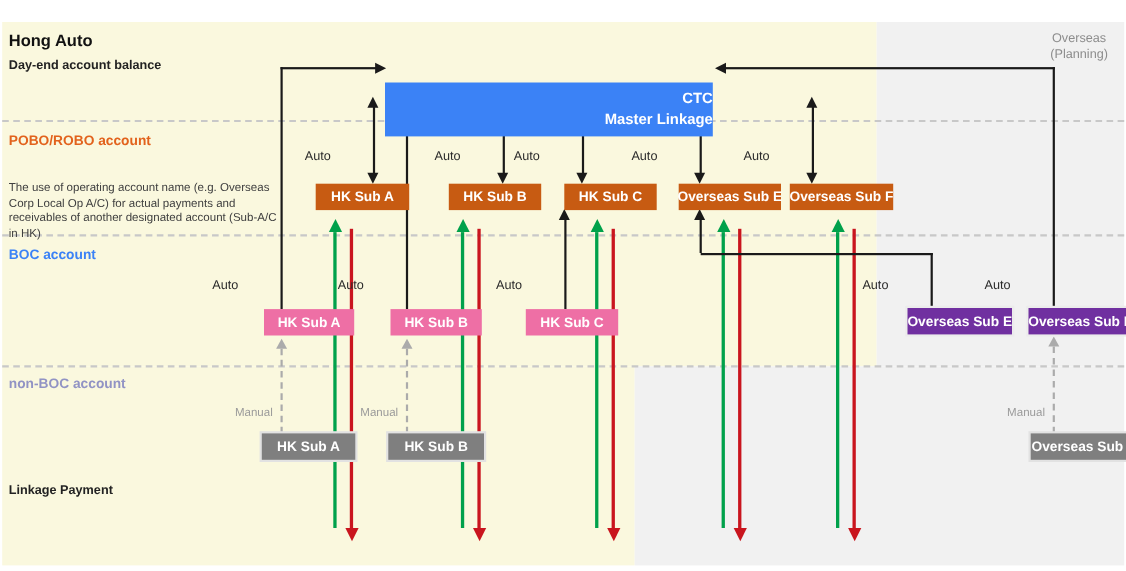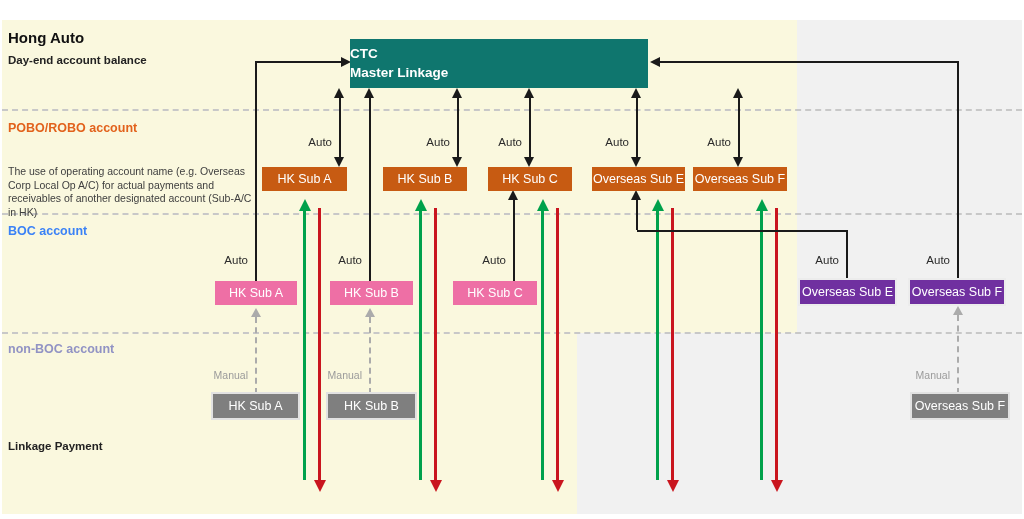--- a/index.html
+++ b/index.html
@@ -6,44 +6,44 @@
   #stage{position:relative;width:1024px;height:519px;overflow:hidden;background:#ffffff;
          font-family:"Liberation Sans",sans-serif;}
   .abs{position:absolute;}
   
   .bg-cream{background:#faf8de;}
   .bg-gray{background:#f1f1f1;}
   
   .sep{position:absolute;left:2px;width:1020px;border-top:2px dashed #c8c8c8;height:0;}
   
   .node{position:absolute;display:flex;align-items:center;justify-content:center;
-        color:#ffffff;font-weight:normal;font-size:12.5px;white-space:nowrap;}
+        color:#ffffff;font-weight:bold;font-size:12.5px;white-space:nowrap;margin-left:25px;}
   .node.orange{background:#c75b12;}
   .node.pink{background:#ee6fa5;}
   .node.purple{background:#7030a0;box-shadow:0 0 0 2px #ececec;}
   .node.grayb{background:#7f7f7f;box-shadow:0 0 0 2px #e2e2e2;}
-  .master{position:absolute;background:#0f766e;color:#fff;font-weight:bold;font-size:13.5px;
-          line-height:1.4;display:flex;flex-direction:column;align-items:flex-start;justify-content:center;}
+  .master{position:absolute;background:#3b82f6;color:#fff;font-weight:bold;font-size:13.5px;
+          line-height:1.4;display:flex;flex-direction:column;align-items:flex-end;justify-content:center;margin-top:36px;}
   
   .vline{position:absolute;width:2px;background:#1a1a1a;}
   .hline{position:absolute;height:2px;background:#1a1a1a;}
   .vdash{position:absolute;width:0;border-left:2px dashed #ababab;}
   .gline{position:absolute;width:3px;background:#00a14b;}
   .rline{position:absolute;width:3px;background:#c9151e;}
   
   .tri{position:absolute;width:0;height:0;}
   .tri.up{border-left:5px solid transparent;border-right:5px solid transparent;border-bottom:10px solid #1a1a1a;}
   .tri.down{border-left:5px solid transparent;border-right:5px solid transparent;border-top:10px solid #1a1a1a;}
   .tri.right{border-top:5px solid transparent;border-bottom:5px solid transparent;border-left:10px solid #1a1a1a;}
   .tri.left{border-top:5px solid transparent;border-bottom:5px solid transparent;border-right:10px solid #1a1a1a;}
   .tri.gup{border-left:5px solid transparent;border-right:5px solid transparent;border-bottom:9px solid #ababab;}
   .tri.green{border-left:6px solid transparent;border-right:6px solid transparent;border-bottom:12px solid #00a14b;}
   .tri.redd{border-left:6px solid transparent;border-right:6px solid transparent;border-top:12px solid #c9151e;}
   
-  .auto{position:absolute;width:55px;text-align:right;font-size:11.5px;color:#2b2b2b;}
+  .auto{position:absolute;width:55px;text-align:left;font-size:11.5px;color:#2b2b2b;}
   .manual{position:absolute;width:55px;text-align:right;font-size:10.5px;color:#9b9b9b;}
   
   .h1{position:absolute;font-size:15px;font-weight:bold;color:#111;}
   .h2{position:absolute;font-size:11.5px;font-weight:bold;color:#222;}
   .h2.orange-t{color:#e2621c;font-size:12.5px;}
   .h2.pink-t{color:#3b82f6;font-size:12.5px;}
   .h2.slate-t{color:#9193c4;font-size:12.5px;}
   .body-t{position:absolute;font-size:10.5px;color:#404040;line-height:13.5px;}
   .overseas-t{position:absolute;font-size:11.5px;color:#8c8c8c;text-align:center;line-height:15px;}
 </style>
@@ -174,14 +174,18 @@
 
   <div class="h2 orange-t" style="left:8px;top:121px;">POBO/ROBO account</div>
   <div class="body-t" style="left:8px;top:165px;width:248px;">The use of operating account name (e.g. Overseas Corp Local Op A/C) for actual payments and receivables of another designated account (Sub-A/C in HK)</div>
 
   <div class="h2 pink-t" style="left:8px;top:224px;">BOC account</div>
 
   <div class="h2 slate-t" style="left:8px;top:342px;">non-BOC account</div>
 
   <div class="h2" style="left:8px;top:440px;">Linkage Payment</div>
 
+  <div class="overseas-t" style="left:945px;top:28px;width:72px;">
+    <div>Overseas</div>
+    <div>(Planning)</div>
+  </div>
 
 </div>
 
 </body></html>

